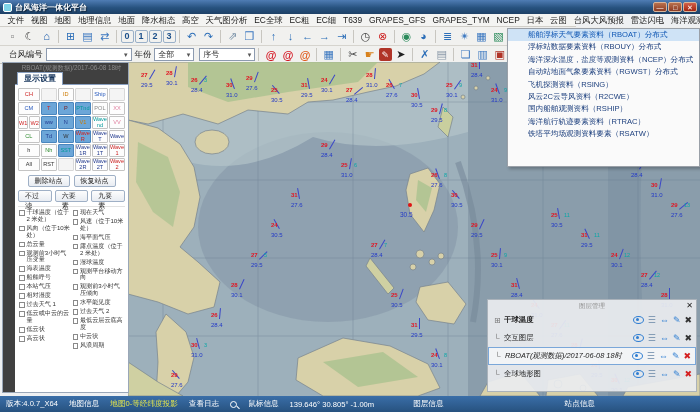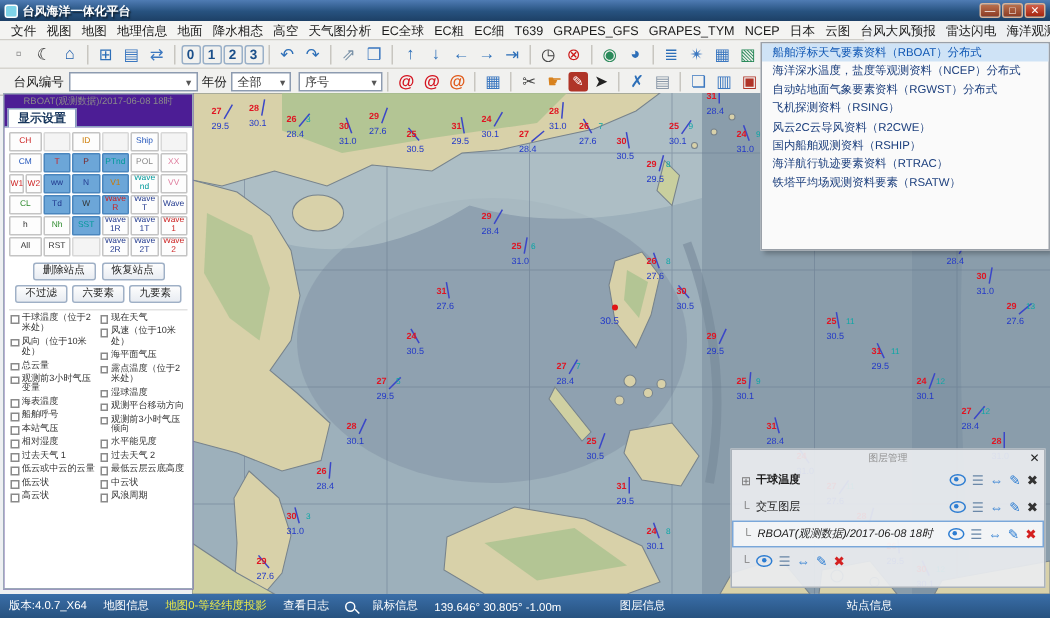--- a/index.html
+++ b/index.html
@@ -29,22 +29,22 @@
     border-bottom:1px solid #c9c7c1; display:flex; align-items:center; padding:0 6px; }
   .tb-icon { display:inline-flex; width:16px; height:15px; align-items:center; justify-content:center;
     font-size:11px; margin:0 0.5px; border-radius:2px; }
   .tb-sep { width:1px; height:13px; background:#c8c6c0; margin:0 3px; }
   .tb-label { font-size:8.4px; color:#222; margin:0 3px; white-space:nowrap; }
   .combo { border:1px solid #8d9bb0; background:#fff; font-size:8px; height:13px; display:inline-flex;
     align-items:center; padding:0 3px; color:#333; }
   .combo .arr { margin-left:auto; font-size:7px; color:#555; padding-left:3px; }
 
   
-  .left-panel { position:absolute; left:2px; top:62px; width:127px; height:331px; background:#4c1d95; z-index:5;
-    border:1px solid #9aa7b8; }
+  .left-panel { position:absolute; left:2px; top:62px; width:127px; height:331px; background:#404040; z-index:5;
+    border:1px solid #9aa7b8;padding-left:12px; }
   .lp-header { font-size:6.3px; color:#8a8a8a; text-align:center; height:9px; line-height:9px; white-space:nowrap; overflow:hidden; }
   .lp-tabs { height:13px; border-bottom:1px solid #8aa0c0; padding-left:2px; }
   .lp-tab { display:inline-block; height:13px; line-height:12px; padding:0 6px; font-size:8px; font-weight:bold;
     background:#fff; border:1px solid #8aa0c0; border-bottom:none; color:#16355c; }
   .lp-body { background:#fff; height:307px; padding:3px 3px 0 3px; }
   .el-grid { display:grid; grid-template-columns:repeat(6,1fr); gap:1px; }
   .el-cell { height:13px; background:#fdfdfd; border:1px solid #c4c4c4; font-size:5.6px; display:flex;
     align-items:center; justify-content:center; text-align:center; line-height:1; overflow:hidden; border-radius:1px; }
   .el-cell.empty { border-color:#d8d8d8; background:#f4f4f4; }
   .el-cell.sel { background:#6ca6d8; border-color:#4a86be; }
@@ -67,21 +67,21 @@
   .station .barb { position:absolute; left:-1px; top:-1px; width:11px; height:1px; background:#3a46c8; transform-origin:0 0; }
   .station .t { position:absolute; left:-9px; top:-8px; color:#e01422; font-size:6px; font-weight:bold; }
   .station .v { position:absolute; left:-9px; top:2px; color:#2238c8; font-size:6px; }
   .station .p { position:absolute; left:4px; top:-8px; color:#0aa6a6; font-size:5.5px; }
   .redmark { position:absolute; width:4px; height:4px; background:#e01414; border-radius:50%; }
   .redmark-label { position:absolute; color:#2238c8; font-size:6.5px; }
 
   
   .dropdown { position:absolute; left:507px; top:28px; width:193px; height:139px; background:#fafafa;
     border:1px solid #9aa0a8; box-shadow:2px 2px 3px rgba(0,0,0,.25); z-index:30; }
-  .dd-item { height:12.4px; line-height:12.4px; font-size:7.6px; color:#1c3f7d; padding-left:7px; white-space:nowrap; overflow:hidden; }
+  .dd-item { height:12.4px; line-height:12.4px; font-size:7.6px; color:#1c3f7d; padding-left:20px; white-space:nowrap; overflow:hidden; }
   .dd-item.sel { background:#cfe3f6; color:#0f57b4; }
 
   
   .layers { position:absolute; left:487px; top:299px; width:210px; height:93px; background:rgba(233,236,239,.93);
     border:1px solid #aab2ba; z-index:20; }
   .ly-title { height:11px; text-align:center; font-size:6.5px; color:#909090; line-height:11px; position:relative; }
   .ly-close { position:absolute; right:3px; top:0; font-size:8px; color:#222; line-height:11px; }
   .ly-row { height:18px; display:flex; align-items:center; padding:0 4px 0 6px; position:relative; }
   .ly-row.sel { border:1px solid #7aa7d9; background:rgba(255,255,255,.55); }
   .ly-tree { color:#7a7a7a; font-size:8px; width:10px; flex:none; }
@@ -744,20 +744,21 @@
                 <span class="chk-label">风浪周期</span>
               </div>
             </div>
         </div>
       </div>
     </div>
   </div>
 
   <div class="dropdown" id="dropdown">
       <div class="dd-item sel">船舶浮标天气要素资料（RBOAT）分布式</div>
+      <div class="dd-item">浮标站数据要素资料（RBOUY）分布式</div>
       <div class="dd-item">海洋深水温度，盐度等观测资料（NCEP）分布式</div>
       <div class="dd-item">自动站地面气象要素资料（RGWST）分布式</div>
       <div class="dd-item">飞机探测资料（RSING）</div>
       <div class="dd-item">风云2C云导风资料（R2CWE）</div>
       <div class="dd-item">国内船舶观测资料（RSHIP）</div>
       <div class="dd-item">海洋航行轨迹要素资料（RTRAC）</div>
       <div class="dd-item">铁塔平均场观测资料要素（RSATW）</div>
     </div>
 
   <div class="layers">
@@ -794,20 +795,21 @@
           <span class="ly-icons">
             <span class="eye"></span>
             <span class="ly-ic" style="color: rgb(106, 135, 168);">☰</span>
             <span class="ly-ic" style="color: rgb(45, 125, 210);">⇔</span>
             <span class="ly-ic" style="color: rgb(45, 125, 210);">✎</span>
             <span class="ly-ic" style="color: rgb(212, 32, 32);">✖</span>
           </span>
         </div>
         <div class="ly-row">
           <span class="ly-tree">└</span>
+          <span class="ly-label">全球地形图</span>
           <span class="ly-icons">
             <span class="eye"></span>
             <span class="ly-ic" style="color: rgb(106, 135, 168);">☰</span>
             <span class="ly-ic" style="color: rgb(45, 125, 210);">⇔</span>
             <span class="ly-ic" style="color: rgb(45, 125, 210);">✎</span>
             <span class="ly-ic" style="color: rgb(212, 32, 32);">✖</span>
           </span>
         </div>
       </div>
   </div>

